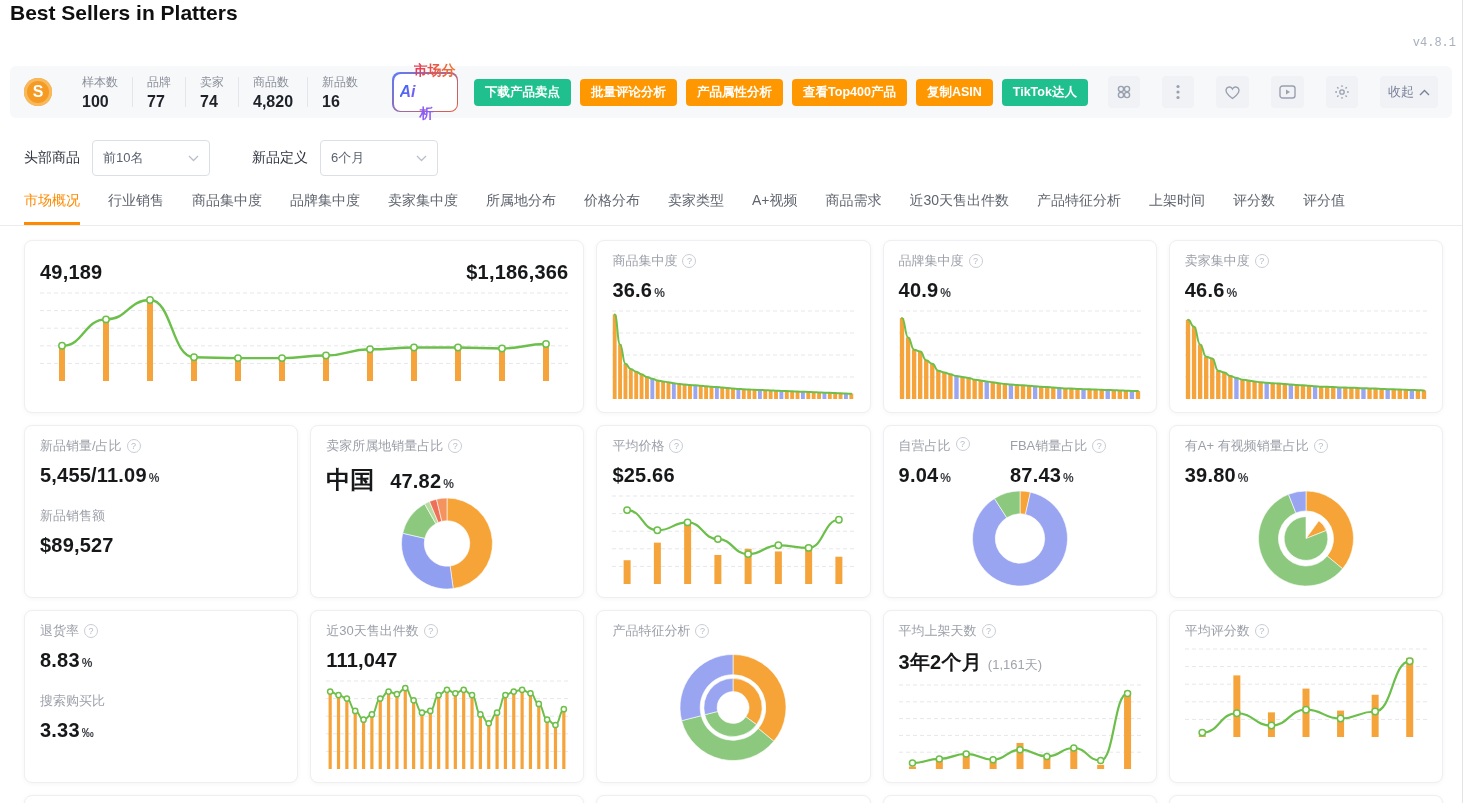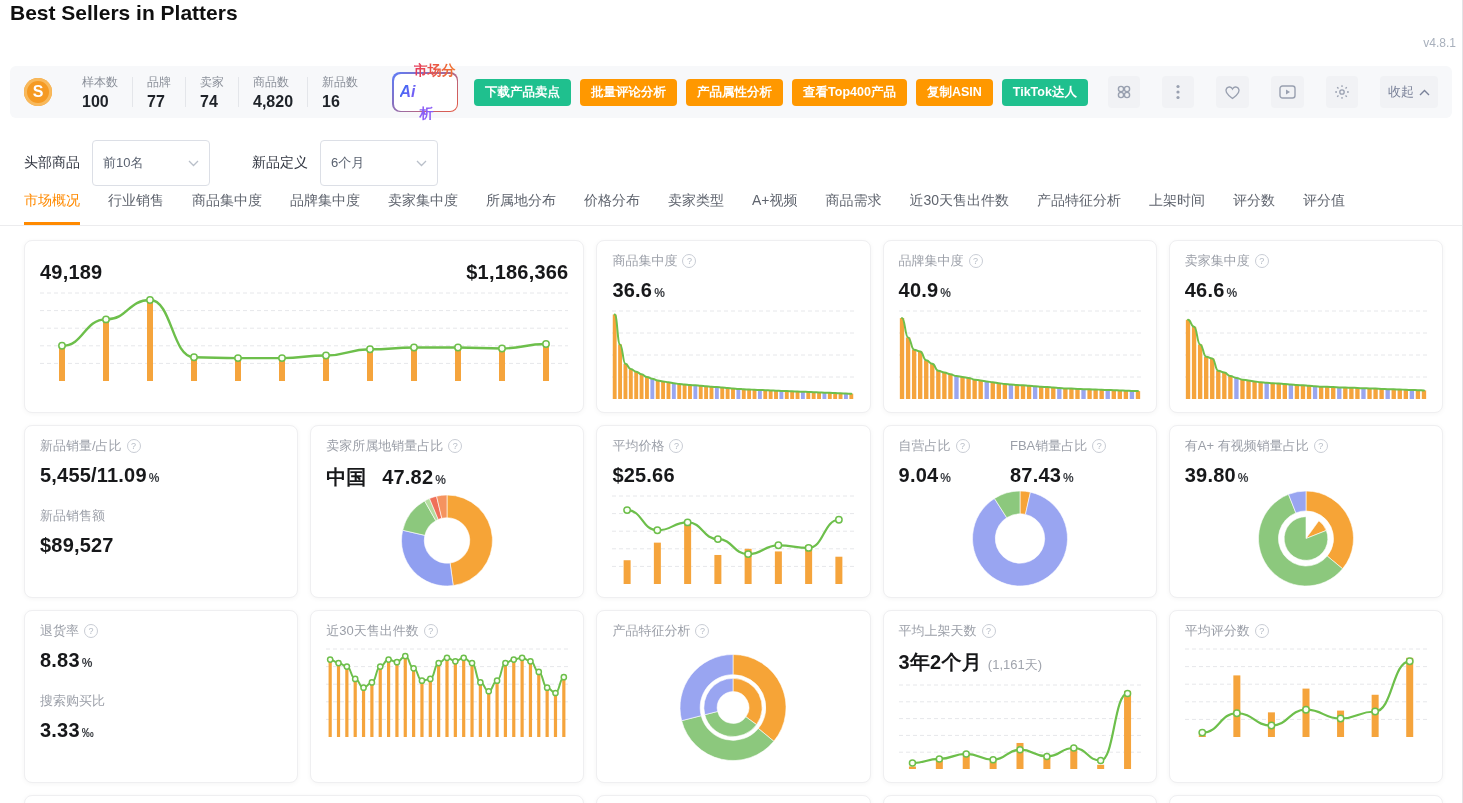--- a/index.html
+++ b/index.html
@@ -1,21 +1,21 @@
 <!DOCTYPE html>
 <html><head>
 <meta charset="utf-8">
 <style>
   * { margin:0; padding:0; box-sizing:border-box; }
   html,body { width:1463px; height:803px; overflow:hidden; background:#fff;
     font-family:"Liberation Sans", sans-serif; }
   body { position:relative; border-right:1px solid #e3e3e6; }
 
   .page-title { position:absolute; left:10px; top:1px; font-size:21px; font-weight:700; color:#0f0f0f; }
-  .version { position:absolute; right:6px; top:36px; font-size:12px; color:#a8b0bc; }
+  .version { position:absolute; right:6px; top:36px; font-size:12px; color:#a8b0bc;font-family:Liberation Mono, monospace; }
 
   
   .toolbar { position:absolute; left:10px; right:10px; top:66px; height:52px;
     background:#f7f8fa; border-radius:6px; display:flex; align-items:center; padding:0 14px; }
   .logo { width:28px; height:28px; border-radius:50%; background:#f59a23;
     color:#fff; font-weight:700; font-size:16px; display:flex; align-items:center; justify-content:center;
     box-shadow:inset 0 0 0 3px #f8b95c; margin-right:16px; }
   .stats { display:flex; align-items:center;justify-content:space-between; }
   .stat { padding:0 14px; text-align:left; }
   .stat .s-label { font-size:12px; color:#8a8f99; margin-bottom:2px; }
@@ -41,21 +41,21 @@
   .tools { margin-left:auto; display:flex; align-items:center; gap:22px; }
   .tool-btn { min-width:32px; height:32px; background:#f1f2f5; border-radius:4px; color:#99a0b0;
     display:flex; align-items:center; justify-content:center; cursor:pointer; padding:0 8px; }
   .tool-btn svg { display:block; }
   .collapse { font-size:13px; color:#7a8299; gap:5px; }
 
   
   .filters { position:absolute; left:24px; top:140px; display:flex; align-items:center; gap:42px; }
   .filter { display:flex; align-items:center; gap:12px; }
   .f-label { font-size:14px; color:#303540; }
-  .select { width:118px; height:46px; border:1px solid #dcdfe6; border-radius:4px; background:#fff;
+  .select { width:118px; height:36px; border:1px solid #dcdfe6; border-radius:4px; background:#fff;
     display:flex; align-items:center; justify-content:space-between; padding:0 10px; cursor:pointer; }
   .select .sel-val { font-size:13px; color:#5a6270; }
   .select svg { color:#b9bfc9; }
 
   
   .tabs { position:absolute; left:0; right:0; top:186px; padding:0 24px; display:flex; gap:28px;
     border-bottom:1px solid #ececee; }
   .tab { font-size:14px; color:#5f646e; padding:6px 0 12px; cursor:pointer; border-bottom:3px solid transparent; }
   .tab.active { color:#ff8a00; border-bottom-color:#ff8a00; font-weight:500; }
 
@@ -68,21 +68,21 @@
   .card.wide { grid-column:span 2; }
   .card-head { display:flex; align-items:center; gap:5px; }
   .c-label { font-size:13px; color:#9b9fa8; }
   .help { width:14px; height:14px; border-radius:50%; border:1px solid #c9cdd5; color:#b6bcc6;
     font-size:9px; display:inline-flex; align-items:center; justify-content:center; cursor:pointer; }
   .help::after { content:"?"; }
   .val-row { margin-top:9px; display:flex; align-items:baseline; }
   .val { font-size:20px; font-weight:700; color:#17181a; letter-spacing:0.2px; }
   .unit { font-size:12px; font-weight:700; color:#3a3d42; margin-left:2px; }
   .extra { font-size:13px; color:#a0a4ad; margin-left:6px; }
-  .country { font-size:20px; font-weight:700; color:#17181a; margin-right:16px; }
+  .country { font-size:24px; font-weight:700; color:#17181a; margin-right:16px; }
   .chart { flex:1; min-height:0; margin-top:4px; position:relative; }
   .chart.center { display:flex; align-items:center; justify-content:center; }
   .head2 { display:grid; grid-template-columns:46% 54%; }
   .grp2 { margin-top:20px;text-align:right; }
   .sliver { border-radius:8px 8px 0 0; }
 </style>
 </head>
 <body>
 
 <div class="page-title">Best Sellers in Platters</div>
@@ -503,21 +503,21 @@
           <circle cx="105.875" cy="48.12" r="3.2" fill="#fbfef7" stroke="#6dbf4b" stroke-width="1.5"></circle>
           <circle cx="136.125" cy="63.08" r="3.2" fill="#fbfef7" stroke="#6dbf4b" stroke-width="1.5"></circle>
           <circle cx="166.375" cy="54.28" r="3.2" fill="#fbfef7" stroke="#6dbf4b" stroke-width="1.5"></circle>
           <circle cx="196.625" cy="56.92" r="3.2" fill="#fbfef7" stroke="#6dbf4b" stroke-width="1.5"></circle>
           <circle cx="226.875" cy="28.760000000000005" r="3.2" fill="#fbfef7" stroke="#6dbf4b" stroke-width="1.5"></circle>
         </svg></div>
   </div>
 
   <div class="card">
     <div class="head2">
-      <span style="display:flex;align-items:center;gap:5px">
+      <span style="display:flex;gap:5px">
         <span class="c-label">自营占比</span>
         <span class="help"></span>
       </span>
       <span style="display:flex;align-items:center;gap:5px">
         <span class="c-label">FBA销量占比</span>
         <span class="help"></span>
       </span>
     </div>
     <div class="head2" style="margin-top:9px">
       <span class="val-row" style="margin-top:0">
@@ -573,20 +573,23 @@
     <div class="val-row">
       <span class="val">3.33</span>
       <span class="unit">‰</span>
     </div>
   </div>
 
   <div class="card">
     <div class="card-head">
       <span class="c-label">近30天售出件数</span>
       <span class="help"></span>
+    </div>
+    <div class="val-row">
+      <span class="val">111,047</span>
     </div>
     <div class="chart"><svg width="242" height="95">
           <line x1="0" x2="242" y1="5" y2="5" stroke="#e6e7ea" stroke-dasharray="4 3" stroke-width="1"></line>
           <line x1="0" x2="242" y1="22.6" y2="22.6" stroke="#e6e7ea" stroke-dasharray="4 3" stroke-width="1"></line>
           <line x1="0" x2="242" y1="40.2" y2="40.2" stroke="#e6e7ea" stroke-dasharray="4 3" stroke-width="1"></line>
           <line x1="0" x2="242" y1="57.8" y2="57.8" stroke="#e6e7ea" stroke-dasharray="4 3" stroke-width="1"></line>
           <line x1="0" x2="242" y1="75.4" y2="75.4" stroke="#e6e7ea" stroke-dasharray="4 3" stroke-width="1"></line>
           <rect x="2.5724137931034483" y="15.560000000000002" width="3.2" height="77.44" fill="#f5a43c"></rect>
           <rect x="10.917241379310346" y="19.08" width="3.2" height="73.92" fill="#f5a43c"></rect>
           <rect x="19.26206896551724" y="22.599999999999994" width="3.2" height="70.4" fill="#f5a43c"></rect>

